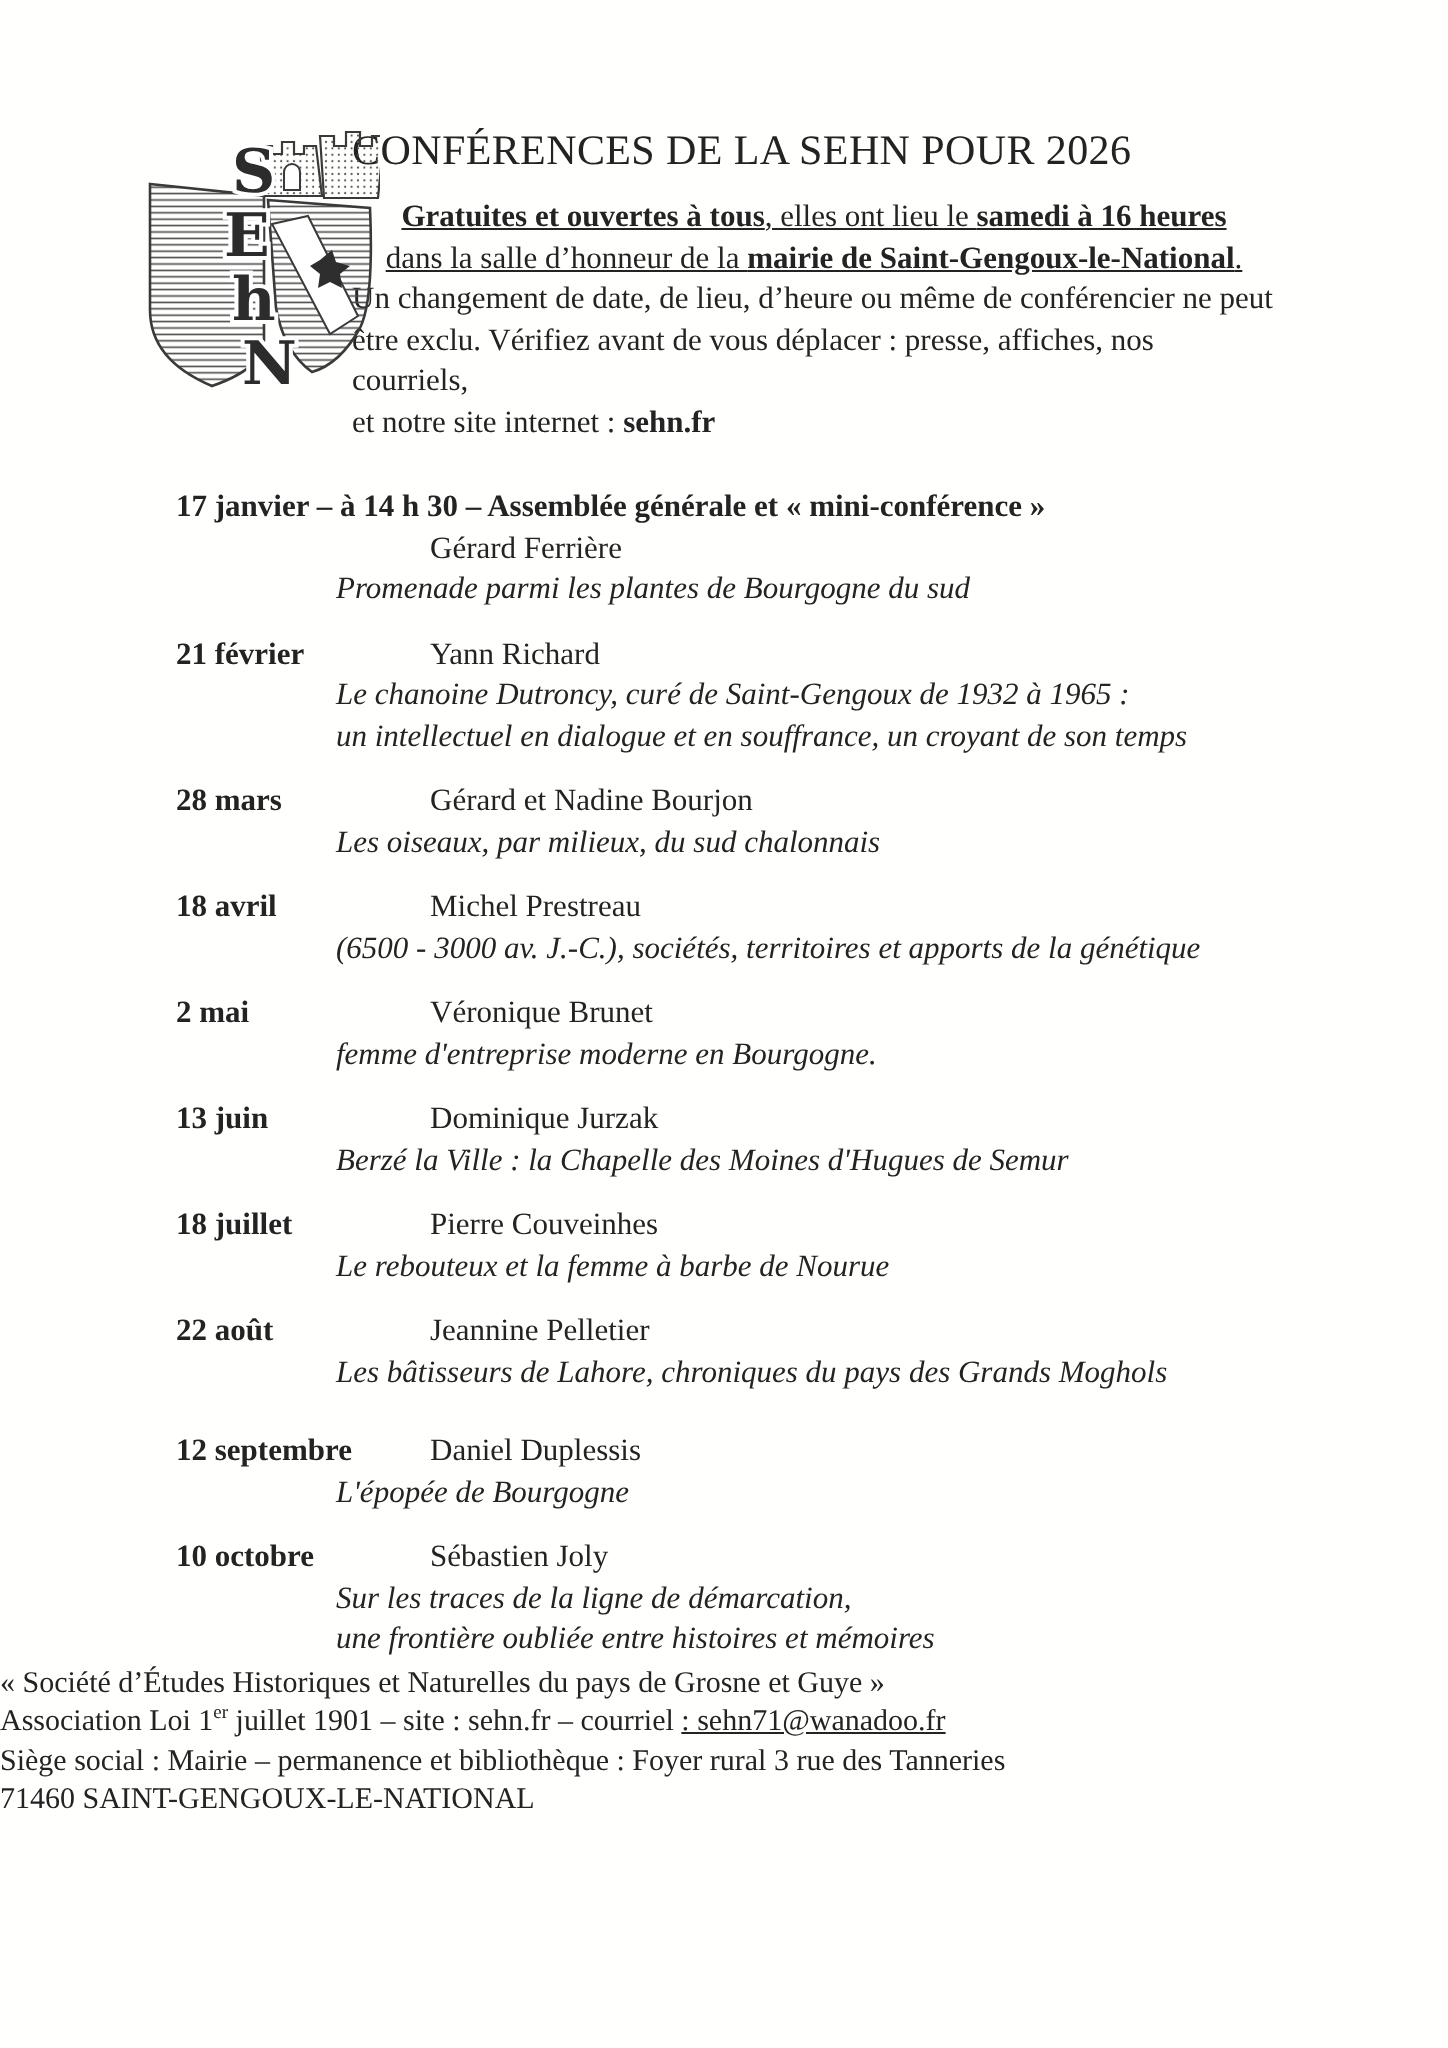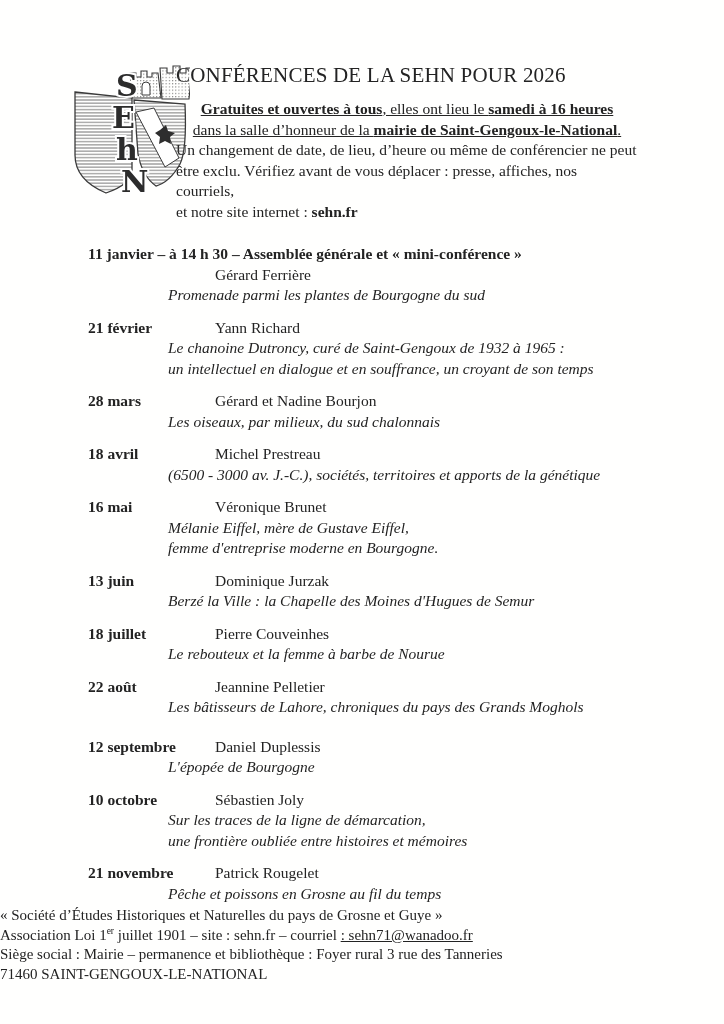--- a/index.html
+++ b/index.html
@@ -103,40 +103,39 @@
         <div class="intro-line center"><span class="b">Gratuites et ouvertes à tous</span><span>, elles ont lieu le </span><span class="b">samedi à 16 heures</span></div>
         <div class="intro-line center"><span>dans la salle d’honneur de la </span><span class="b">mairie de Saint-Gengoux-le-National</span><span>.</span></div>
         <div class="intro-line left"><span>Un changement de date, de lieu, d’heure ou même de conférencier ne peut</span></div>
         <div class="intro-line left"><span>être exclu. Vérifiez avant de vous déplacer : presse, affiches, nos courriels,</span></div>
         <div class="intro-line left"><span>et notre site internet : </span><span class="b">sehn.fr</span></div>
       </div>
   </header>
 
   <main class="schedule">
       <div class="entry">
-        <div class="entry-line1"><span class="date">11 janvier</span><span class="b"> – à 14 h 30 – Assemblée générale et « mini-conférence »</span></div>
+        <div class="entry-line1"><span class="date">17 janvier</span><span class="b"> – à 14 h 30 – Assemblée générale et « mini-conférence »</span></div>
         <div class="speaker-block">Gérard Ferrière</div>
         <div class="title-line">Promenade parmi les plantes de Bourgogne du sud</div>
       </div>
       <div class="entry">
         <div class="entry-line1"><span class="date">21 février</span><span class="speaker">Yann Richard</span></div>
         <div class="title-line">Le chanoine Dutroncy, curé de Saint-Gengoux de 1932 à 1965 :</div>
         <div class="title-line">un intellectuel en dialogue et en souffrance, un croyant de son temps</div>
       </div>
       <div class="entry">
         <div class="entry-line1"><span class="date">28 mars</span><span class="speaker">Gérard et Nadine Bourjon</span></div>
         <div class="title-line">Les oiseaux, par milieux, du sud chalonnais</div>
       </div>
       <div class="entry">
         <div class="entry-line1"><span class="date">18 avril</span><span class="speaker">Michel Prestreau</span></div>
         <div class="title-line">(6500 - 3000 av. J.-C.), sociétés, territoires et apports de la génétique</div>
       </div>
       <div class="entry">
-        <div class="entry-line1"><span class="date">16 mai</span><span class="speaker">Véronique Brunet</span></div>
-        <div class="title-line">Mélanie Eiffel, mère de Gustave Eiffel,</div>
+        <div class="entry-line1"><span class="date">2 mai</span><span class="speaker">Véronique Brunet</span></div>
         <div class="title-line">femme d'entreprise moderne en Bourgogne.</div>
       </div>
       <div class="entry">
         <div class="entry-line1"><span class="date">13 juin</span><span class="speaker">Dominique Jurzak</span></div>
         <div class="title-line">Berzé la Ville : la Chapelle des Moines d'Hugues de Semur</div>
       </div>
       <div class="entry">
         <div class="entry-line1"><span class="date">18 juillet</span><span class="speaker">Pierre Couveinhes</span></div>
         <div class="title-line">Le rebouteux et la femme à barbe de Nourue</div>
       </div>
@@ -146,24 +145,20 @@
       </div>
       <div class="entry">
         <div class="entry-line1"><span class="date">12 septembre</span><span class="speaker">Daniel Duplessis</span></div>
         <div class="title-line">L'épopée de Bourgogne</div>
       </div>
       <div class="entry">
         <div class="entry-line1"><span class="date">10 octobre</span><span class="speaker">Sébastien Joly</span></div>
         <div class="title-line">Sur les traces de la ligne de démarcation,</div>
         <div class="title-line">une frontière oubliée entre histoires et mémoires</div>
       </div>
-      <div class="entry">
-        <div class="entry-line1"><span class="date">21 novembre</span><span class="speaker">Patrick Rougelet</span></div>
-        <div class="title-line">Pêche et poissons en Grosne au fil du temps</div>
-      </div>
     </main>
 
   <footer class="footer">
     <div>« Société d’Études Historiques et Naturelles du pays de Grosne et Guye »</div>
     <div><span>Association Loi 1</span><sup>er</sup><span> juillet 1901 – site : sehn.fr – courriel </span><span class="email-link">: sehn71@wanadoo.fr</span></div>
     <div>Siège social : Mairie – permanence et bibliothèque : Foyer rural 3 rue des Tanneries</div>
     <div>71460 SAINT-GENGOUX-LE-NATIONAL</div>
   </footer>
 
 </div>

